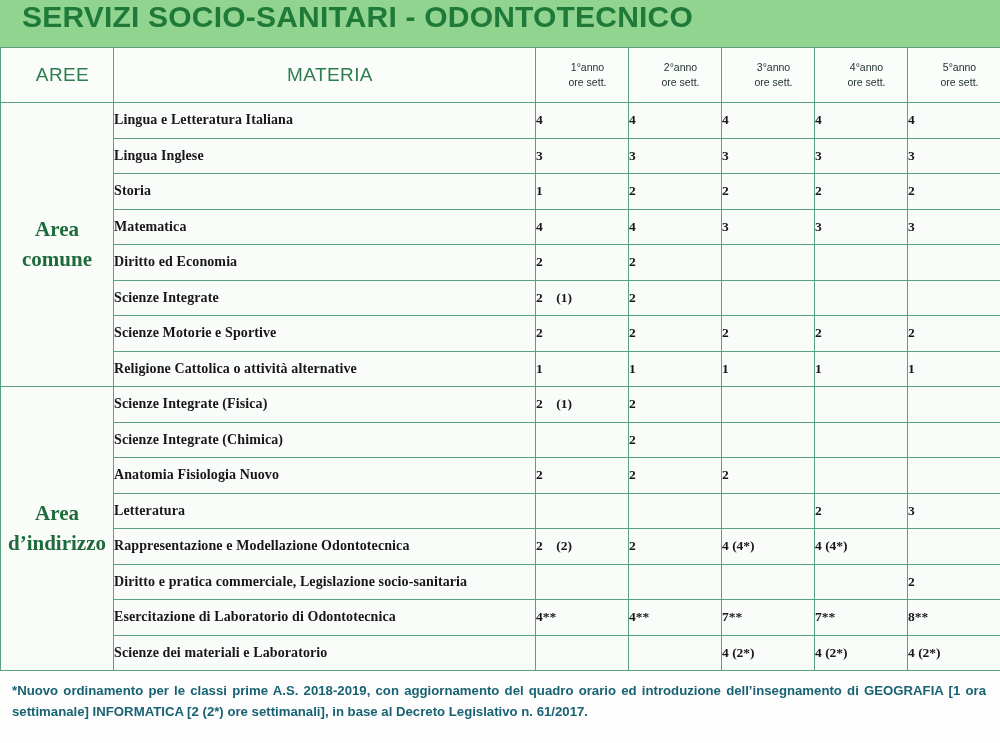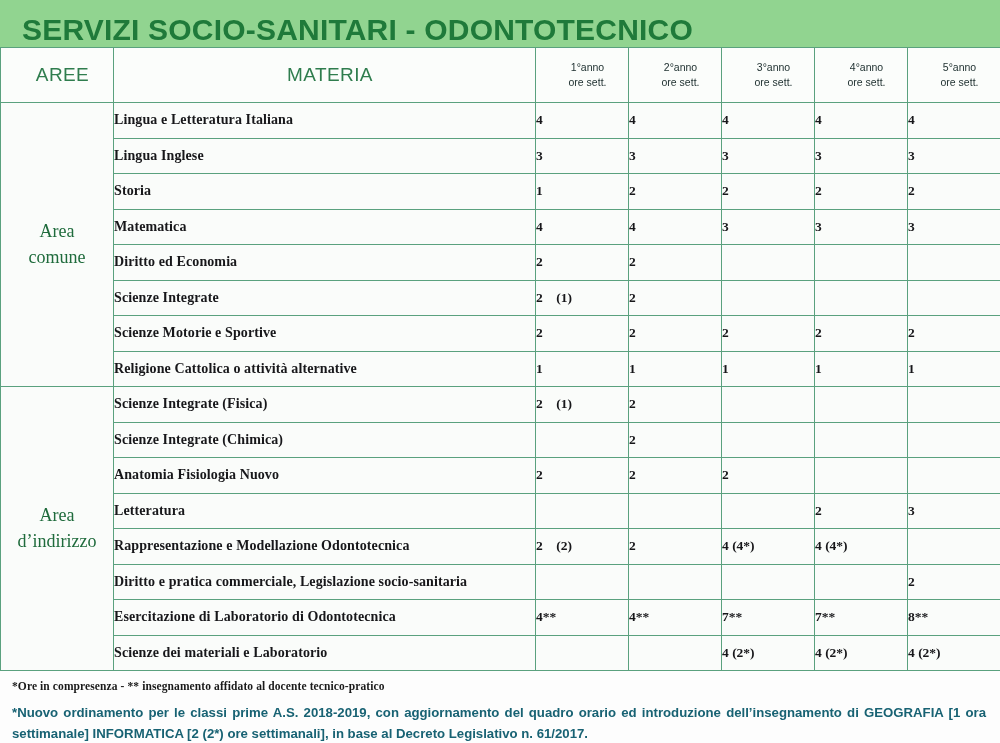--- a/index.html
+++ b/index.html
@@ -21,21 +21,21 @@
     position: relative;
     box-sizing: border-box;
     background: #fdfdfd;
   }
 
   
   .title-bar {
     height: 47px;
     background: #91d490;
     display: flex;
-    align-items: flex-end;
+    align-items: flex-start;
     padding-left: 22px;
     box-sizing: border-box;
   }
   .title-bar .title-text {
     font-family: "Liberation Sans", "DejaVu Sans", sans-serif;
     font-size: 30px;
     font-weight: 600;
     letter-spacing: 0.2px;
     color: #1f7a3a;
     white-space: nowrap;
@@ -82,22 +82,22 @@
     padding-left: 9px;
     line-height: 1.45;
   }
   th.h-year .yr-line { display: block; }
 
   
   td.area-cell {
     background: #eef5ee;
     text-align: center;
     font-family: "Liberation Serif", "DejaVu Serif", serif;
-    font-weight: normal;
-    font-size: 18px;
+    font-weight: bold;
+    font-size: 21px;
     color: #1f6b3c;
     line-height: 1.42;
     margin-left: 8px;
   }
   td.area-cell .area-line { display: block; }
 
   
   td.subject {
     font-family: "Liberation Serif", "DejaVu Serif", serif;
     font-weight: bold;
@@ -326,17 +326,16 @@
         <td class="num"></td>
         <td class="num"></td>
         <td class="num">4 (2*)</td>
         <td class="num">4 (2*)</td>
         <td class="num">4 (2*)</td>
       </tr>
     </tbody>
   </table>
 
   <div class="footnotes">
-    <p class="fn-small">*Ore in compresenza  -  ** insegnamento affidato al docente tecnico-pratico</p>
     <p class="fn-big">*Nuovo ordinamento per le classi prime A.S. 2018-2019, con aggiornamento del quadro orario ed introduzione dell’insegnamento di GEOGRAFIA [1 ora settimanale] INFORMATICA [2 (2*) ore settimanali], in base al Decreto Legislativo n. 61/2017.</p>
   </div>
 
 </div>
 
 </body></html>

